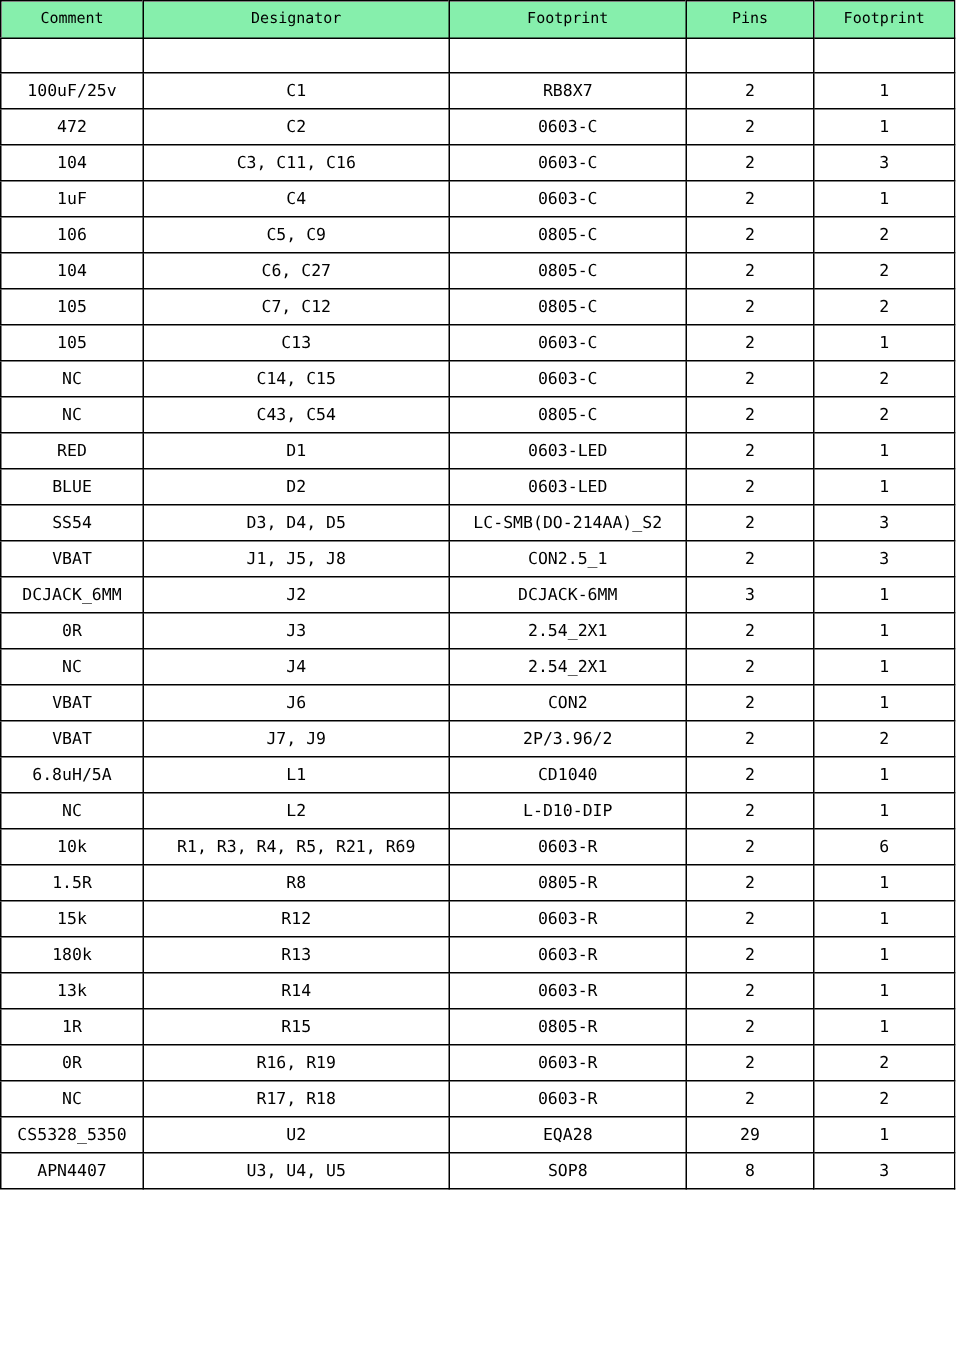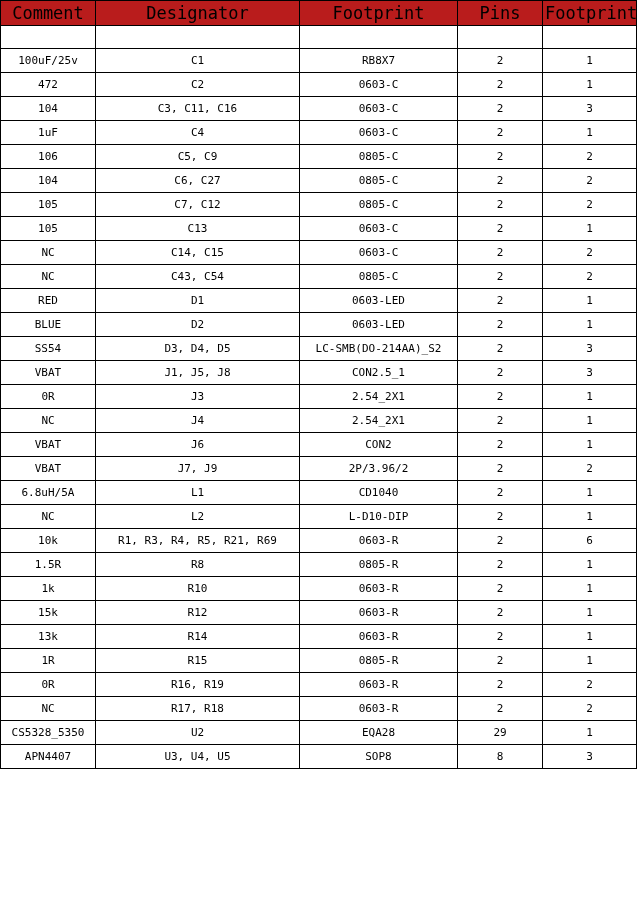--- a/index.html
+++ b/index.html
@@ -27,24 +27,24 @@
     text-align: center;
     vertical-align: middle;
     font-size: 11px;
     line-height: 1;
     height: 23px;
     padding: 0 2px;
     white-space: nowrap;
     overflow: hidden;
   }
   table.bom thead th {
-    background: #b91c1c;
+    background: #86efac;
     font-weight: normal;
     height: 24px;
-    font-size: 17px;
+    font-size: 10px;
   }
   tr.spacer-row td {
     height: 22px;
     background: #ffffff;
   }
   
   col.c-comment   { width: 95px; }
   col.c-designator{ width: 204px; }
   col.c-footprint { width: 158px; }
   col.c-pins      { width: 85px; }
@@ -170,20 +170,27 @@
         <td>3</td>
       </tr>
       <tr>
         <td>VBAT</td>
         <td>J1, J5, J8</td>
         <td>CON2.5_1</td>
         <td>2</td>
         <td>3</td>
       </tr>
       <tr>
+        <td>DCJACK_6MM</td>
+        <td>J2</td>
+        <td>DCJACK-6MM</td>
+        <td>3</td>
+        <td>1</td>
+      </tr>
+      <tr>
         <td>0R</td>
         <td>J3</td>
         <td>2.54_2X1</td>
         <td>2</td>
         <td>1</td>
       </tr>
       <tr>
         <td>NC</td>
         <td>J4</td>
         <td>2.54_2X1</td>
@@ -226,29 +233,29 @@
         <td>6</td>
       </tr>
       <tr>
         <td>1.5R</td>
         <td>R8</td>
         <td>0805-R</td>
         <td>2</td>
         <td>1</td>
       </tr>
       <tr>
-        <td>1k</td>
-        <td>R10</td>
-        <td>0603-R</td>
-        <td>2</td>
-        <td>1</td>
-      </tr>
-      <tr>
         <td>15k</td>
         <td>R12</td>
+        <td>0603-R</td>
+        <td>2</td>
+        <td>1</td>
+      </tr>
+      <tr>
+        <td>180k</td>
+        <td>R13</td>
         <td>0603-R</td>
         <td>2</td>
         <td>1</td>
       </tr>
       <tr>
         <td>13k</td>
         <td>R14</td>
         <td>0603-R</td>
         <td>2</td>
         <td>1</td>

